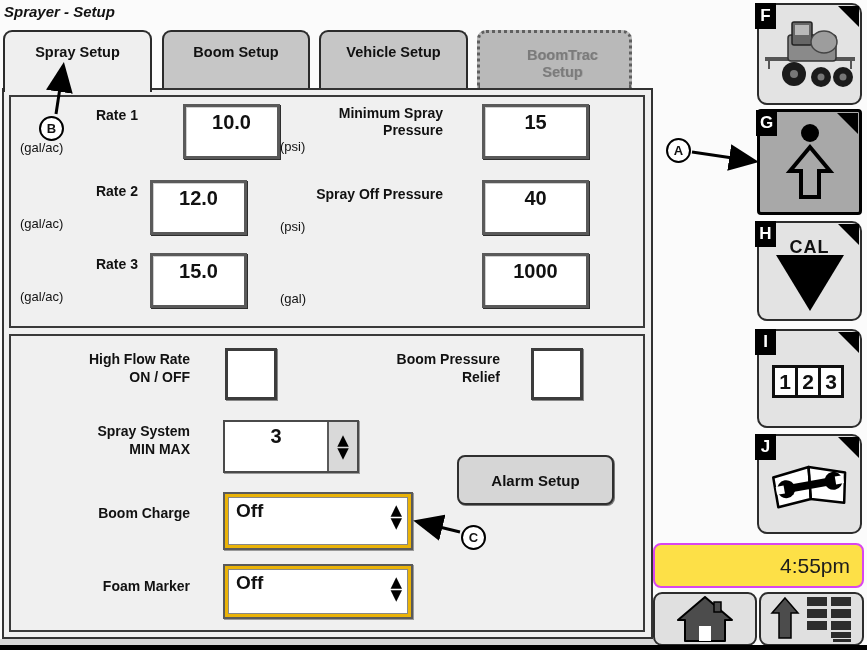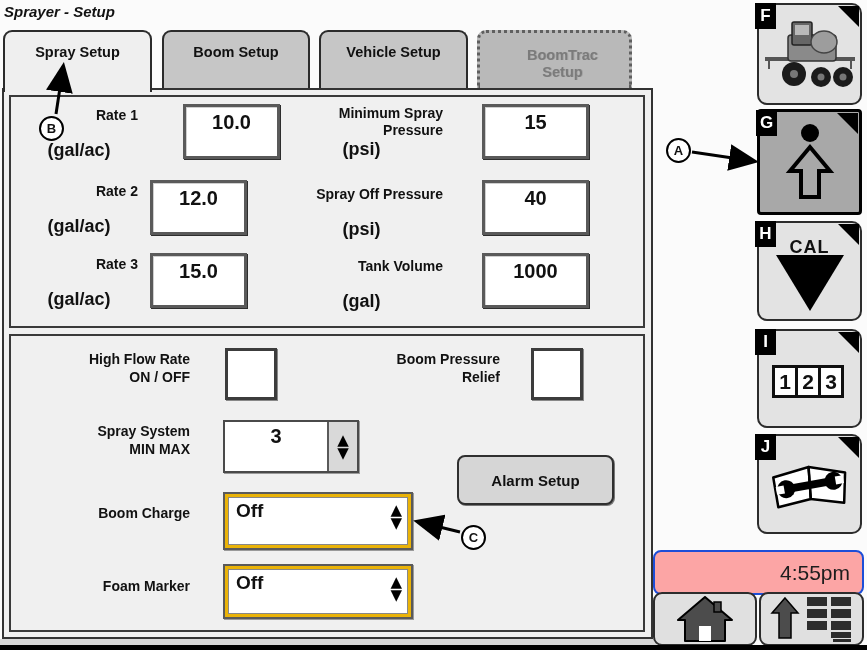--- a/index.html
+++ b/index.html
@@ -19,21 +19,21 @@
   .tab.active{background:#efefef;height:62px;z-index:4;}
   .tab.disabled{
     background:#b9b9b9;border:3px dotted #5f5f5f;border-bottom:none;color:#7b7b7b;
     padding-top:7px;flex-direction:column;align-items:center;line-height:17px;
     text-shadow:1px 0 0 #a5a5a5;
   }
   
   .frame{position:absolute;border:2px solid #333;background:#f0f0f0;z-index:1;}
   .innerbox{position:absolute;border:2px solid #3a3a3a;background:#f0f0f0;z-index:2;}
   .lbl{position:absolute;font-weight:bold;font-size:14px;text-align:right;z-index:3;}
-  .unit{position:absolute;font-weight:bold;font-size:18px;text-align:center;z-index:3;}
+  .unit{position:absolute;font-weight:normal;font-size:13px;text-align:left;z-index:3;}
   .vbox{
     position:absolute;background:#fff;border:3px solid #5a5a5a;box-shadow:1px 1px 0 #2e2e2e, inset 1px 1px 0 #cfcfcf;
     display:flex;justify-content:center;align-items:flex-start;padding-top:4px;
     font-weight:bold;font-size:20px;z-index:3;
   }
   .cbox{
     position:absolute;width:52px;height:52px;background:#fff;border:3px solid #3c3c3c;
     box-shadow:1px 1px 0 #888;z-index:3;
   }
   .spinbox{
@@ -75,23 +75,23 @@
   .corner{
     position:absolute;top:1px;right:1px;width:0;height:0;
     border-top:21px solid #000;border-left:21px solid transparent;z-index:2;
   }
   .fkey .icon-wrap{position:absolute;left:0;top:0;width:100%;height:100%;display:flex;justify-content:center;align-items:center;}
   .calword{position:absolute;top:14px;width:100%;text-align:center;font-weight:bold;font-size:18px;letter-spacing:1px;}
   .digits{display:flex;margin-top:6px;}
   .digit{width:26px;height:33px;background:#fff;border:3px solid #101010;margin-left:-3px;
     display:flex;justify-content:center;align-items:center;font-weight:bold;font-size:21px;}
   .timebar{
-    position:absolute;left:653px;top:543px;width:211px;height:45px;background:#fca5a5;
-    border:2px solid #1d4ed8;border-radius:8px;display:flex;align-items:center;justify-content:flex-end;
-    padding-right:12px;font-size:21px;color:#1d1d1d;z-index:2;margin-top:7px;
+    position:absolute;left:653px;top:543px;width:211px;height:45px;background:#fde047;
+    border:2px solid #d946ef;border-radius:8px;display:flex;align-items:center;justify-content:flex-end;
+    padding-right:12px;font-size:21px;color:#1d1d1d;z-index:2;
   }
   .navbtn{
     position:absolute;top:592px;height:54px;background:#e0e0e0;border:2px solid #2c2c2c;
     border-radius:9px;display:flex;justify-content:center;align-items:center;z-index:2;
   }
   .bottom-strip{position:absolute;left:0;top:645px;width:867px;height:5px;background:#000;z-index:7;}
   .bottom-gray{position:absolute;left:0;top:639px;width:657px;height:6px;background:#d7d7d7;z-index:1;}
 </style>
 </head>
 <body>
@@ -142,21 +142,20 @@
   <div class="vbox" style="left:482px;top:104px;width:107px;height:55px;">
     <span>15</span>
   </div>
 
   <div class="lbl" style="left:280px;top:186px;width:163px;">Spray Off Pressure</div>
   <div class="unit" style="left:280px;top:219px;width:163px;">(psi)</div>
   <div class="vbox" style="left:482px;top:180px;width:107px;height:55px;">
     <span>40</span>
   </div>
 
-  <div class="lbl" style="left:280px;top:258px;width:163px;">Tank Volume</div>
   <div class="unit" style="left:280px;top:291px;width:163px;">(gal)</div>
   <div class="vbox" style="left:482px;top:253px;width:107px;height:55px;">
     <span>1000</span>
   </div>
 
   <div class="lbl" style="left:40px;top:351px;width:150px;">High Flow Rate</div>
   <div class="lbl" style="left:40px;top:369px;width:150px;">ON / OFF</div>
   <div class="cbox" style="left:225px;top:348px;"></div>
 
   <div class="lbl" style="left:350px;top:351px;width:150px;">Boom Pressure</div>

